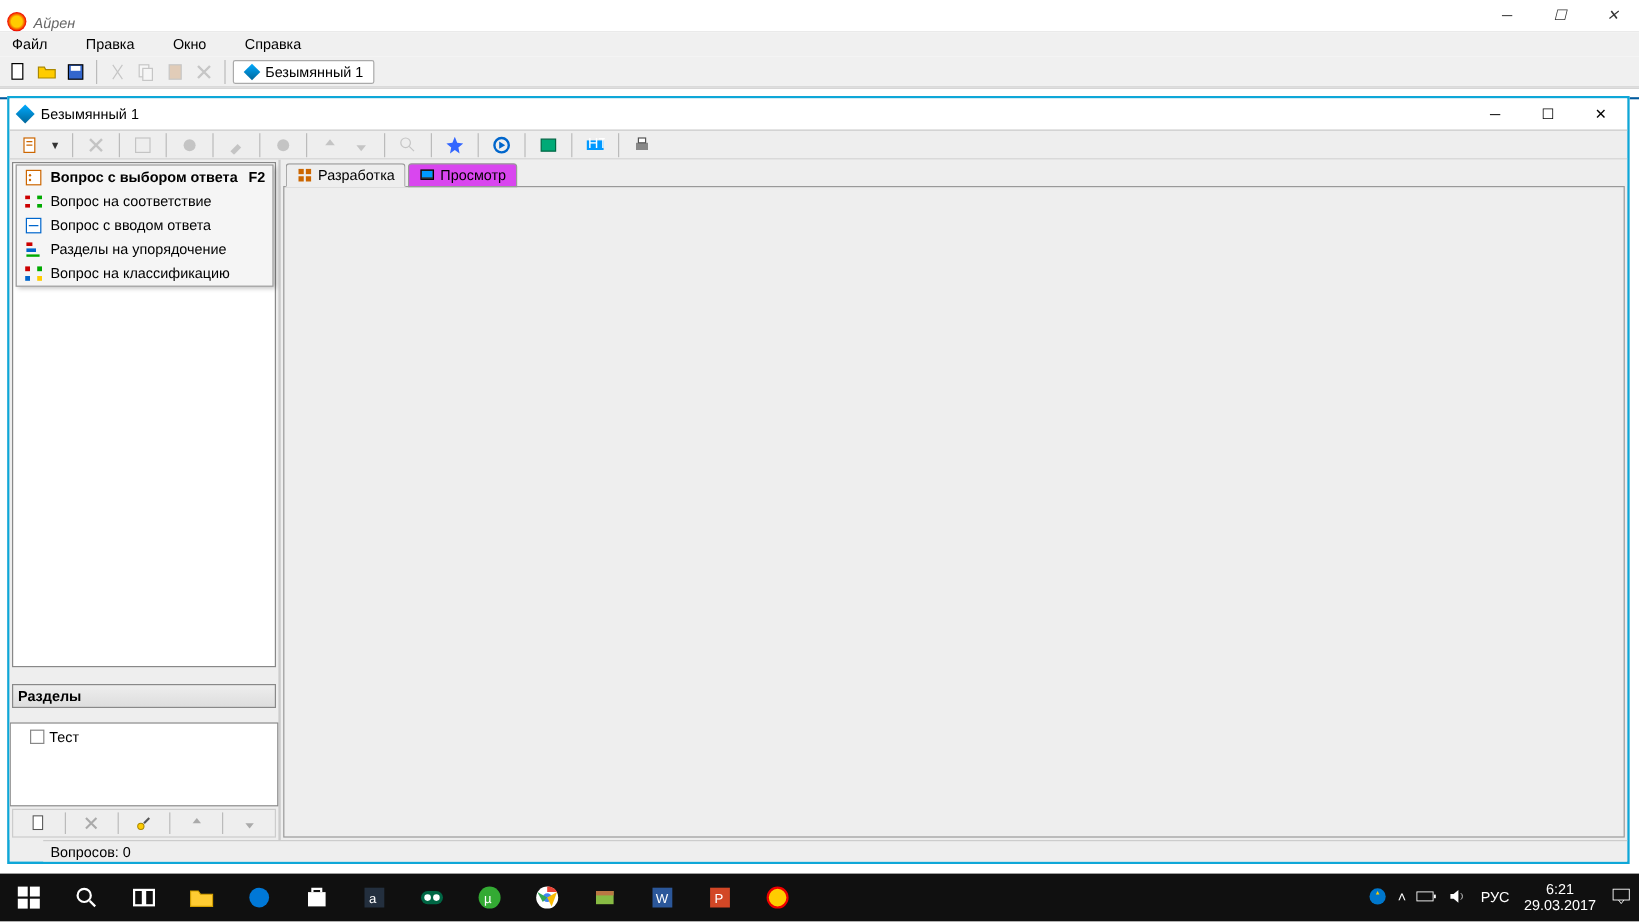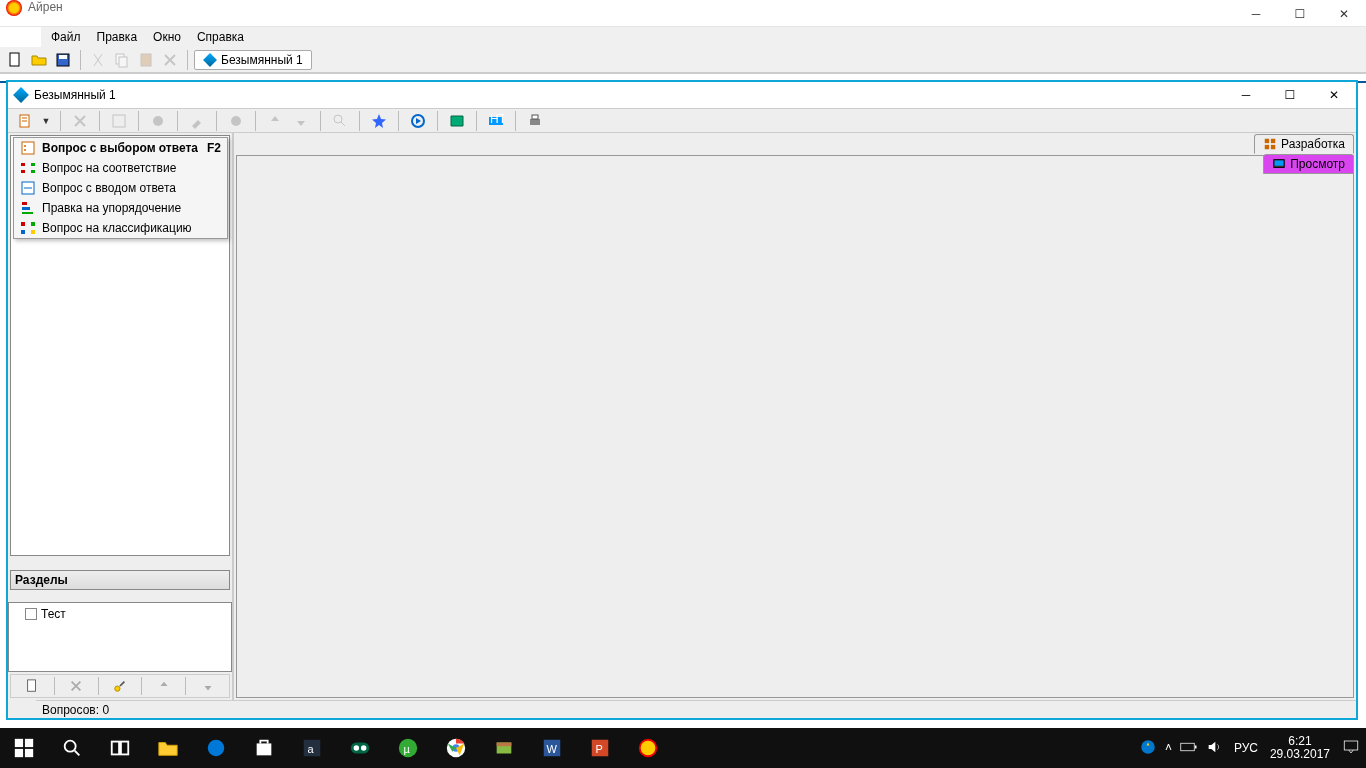--- a/index.html
+++ b/index.html
@@ -1,25 +1,25 @@
 <!DOCTYPE html>
 <html><head>
 <meta charset="utf-8">
 <style>
 * { margin:0; padding:0; box-sizing:border-box; font-family:"Segoe UI",Tahoma,sans-serif; font-size:12px; }
 body { width:1366px; height:768px; background:#fff; overflow:hidden; position:relative; }
 
 
-.parent-titlebar { height:27px; background:#fff; display:flex; align-items:flex-start; border-bottom:1px solid #e5e5e5; }
+.parent-titlebar { height:27px; background:#fff; display:flex; align-items:flex-end; border-bottom:1px solid #e5e5e5;font-style:italic; }
 .parent-titlebar .app-icon { width:16px; height:16px; margin:0 6px; background:radial-gradient(circle,#fc0 40%,#e00 70%); border-radius:50%; }
 .parent-titlebar .title { color:#666; }
 .parent-titlebar .spacer { flex:1; }
 .parent-winbtn { width:44px; height:27px; display:flex; align-items:center; justify-content:center; color:#333; }
 
-.menubar { height:20px; background:#f0f0f0; display:flex; align-items:center; padding-left:4px; gap:4px;margin-left:41px; }
+.menubar { height:20px; background:#f0f0f0; display:flex; align-items:center; padding-left:4px; gap:20px; }
 .menubar span { padding:2px 6px; color:#000; }
 
 .parent-toolbar { height:26px; background:#f0f0f0; display:flex; align-items:center; padding:0 4px; gap:2px; border-bottom:1px solid #ccc; }
 .tb-sep { width:1px; height:20px; background:#bbb; margin:0 4px; }
 .doc-tab { display:flex; align-items:center; gap:4px; padding:2px 8px; border:1px solid #aaa; background:#fff; border-radius:2px; }
 .diamond { width:14px; height:14px; background:linear-gradient(135deg,#0af,#069); transform:rotate(45deg) scale(.7); }
 
 .parent-ribbon { height:10px; background:#fff; border-top:1px solid #ccc; position:relative; overflow:hidden; }
 .parent-ribbon::before { content:""; position:absolute; left:0; right:0; bottom:0; height:2px; background:#005a9e; }
 
@@ -41,21 +41,21 @@
 .question-list { flex:1; background:#fff; border:1px solid #888; margin:2px; position:relative; }
 .sections-hdr { background:linear-gradient(#eee,#ddd); border:1px solid #888; margin:12px 2px; padding:2px 4px; font-weight:bold; }
 .sections-tree { height:70px; background:#fff; border:1px solid #888; margin:0 0; padding:4px; }
 .tree-item { display:flex; align-items:center; gap:4px; margin-left:12px; }
 .tree-item::before { content:""; width:10px; height:10px; border:1px solid #888; background:#fff; }
 .left-bottom-tb { height:24px; border:1px solid #ccc; margin:2px; display:flex; align-items:center; }
 .left-bottom-tb .cell { flex:1; display:flex; align-items:center; justify-content:center; height:100%; }
 .left-bottom-tb .sep { width:1px; height:18px; background:#bbb; }
 
 .right-pane { flex:1; display:flex; flex-direction:column; }
-.tabs { height:22px; display:flex; align-items:flex-end; padding-left:4px; background:#eee;flex-direction:column; }
+.tabs { height:22px; display:flex; align-items:flex-end; padding-left:4px; background:#eee; }
 .tab { display:flex; align-items:center; gap:4px; padding:2px 8px; border:1px solid #999; background:#d946ef; border-top-left-radius:3px; border-top-right-radius:3px; margin-right:2px; position:relative; top:1px; }
 .tab.active { background:#eee; border-bottom-color:#eee; }
 .right-content { flex:1; background:#eee; border:1px solid #999; margin:0 2px 2px 2px; }
 
 
 .dropdown { position:absolute; left:2px; top:1px; width:215px; background:#f5f5f5; border:1px solid #999; box-shadow:2px 2px 4px rgba(0,0,0,.25); z-index:50; }
 .dd-item { display:flex; align-items:center; padding:2px 6px; gap:6px; }
 .dd-item.bold .dd-label { font-weight:bold;text-align:center; }
 .dd-item .dd-ico { width:16px; height:16px; display:flex; align-items:center; justify-content:center; }
 .dd-item .dd-shortcut { margin-left:auto; color:#000; font-weight:bold; }
@@ -276,21 +276,21 @@
             <span class="dd-label">Вопрос с вводом ответа</span>
           </div>
           <div class="dd-item">
             <div class="dd-ico">
                 <svg viewBox="0 0 16 16">
                   <rect x="2" y="2" width="5" height="3" fill="#c00"></rect>
                   <rect x="2" y="7" width="8" height="3" fill="#06c"></rect>
                   <rect x="2" y="12" width="11" height="2" fill="#0a0"></rect>
                 </svg>
               </div>
-            <span class="dd-label">Правка на упорядочение</span>
+            <span class="dd-label">Разделы на упорядочение</span>
           </div>
           <div class="dd-item">
             <div class="dd-ico">
                 <svg viewBox="0 0 16 16">
                   <rect x="1" y="2" width="4" height="4" fill="#c00"></rect>
                   <rect x="11" y="2" width="4" height="4" fill="#0a0"></rect>
                   <rect x="1" y="10" width="4" height="4" fill="#06c"></rect>
                   <rect x="11" y="10" width="4" height="4" fill="#fc0"></rect>
                 </svg>
               </div>

